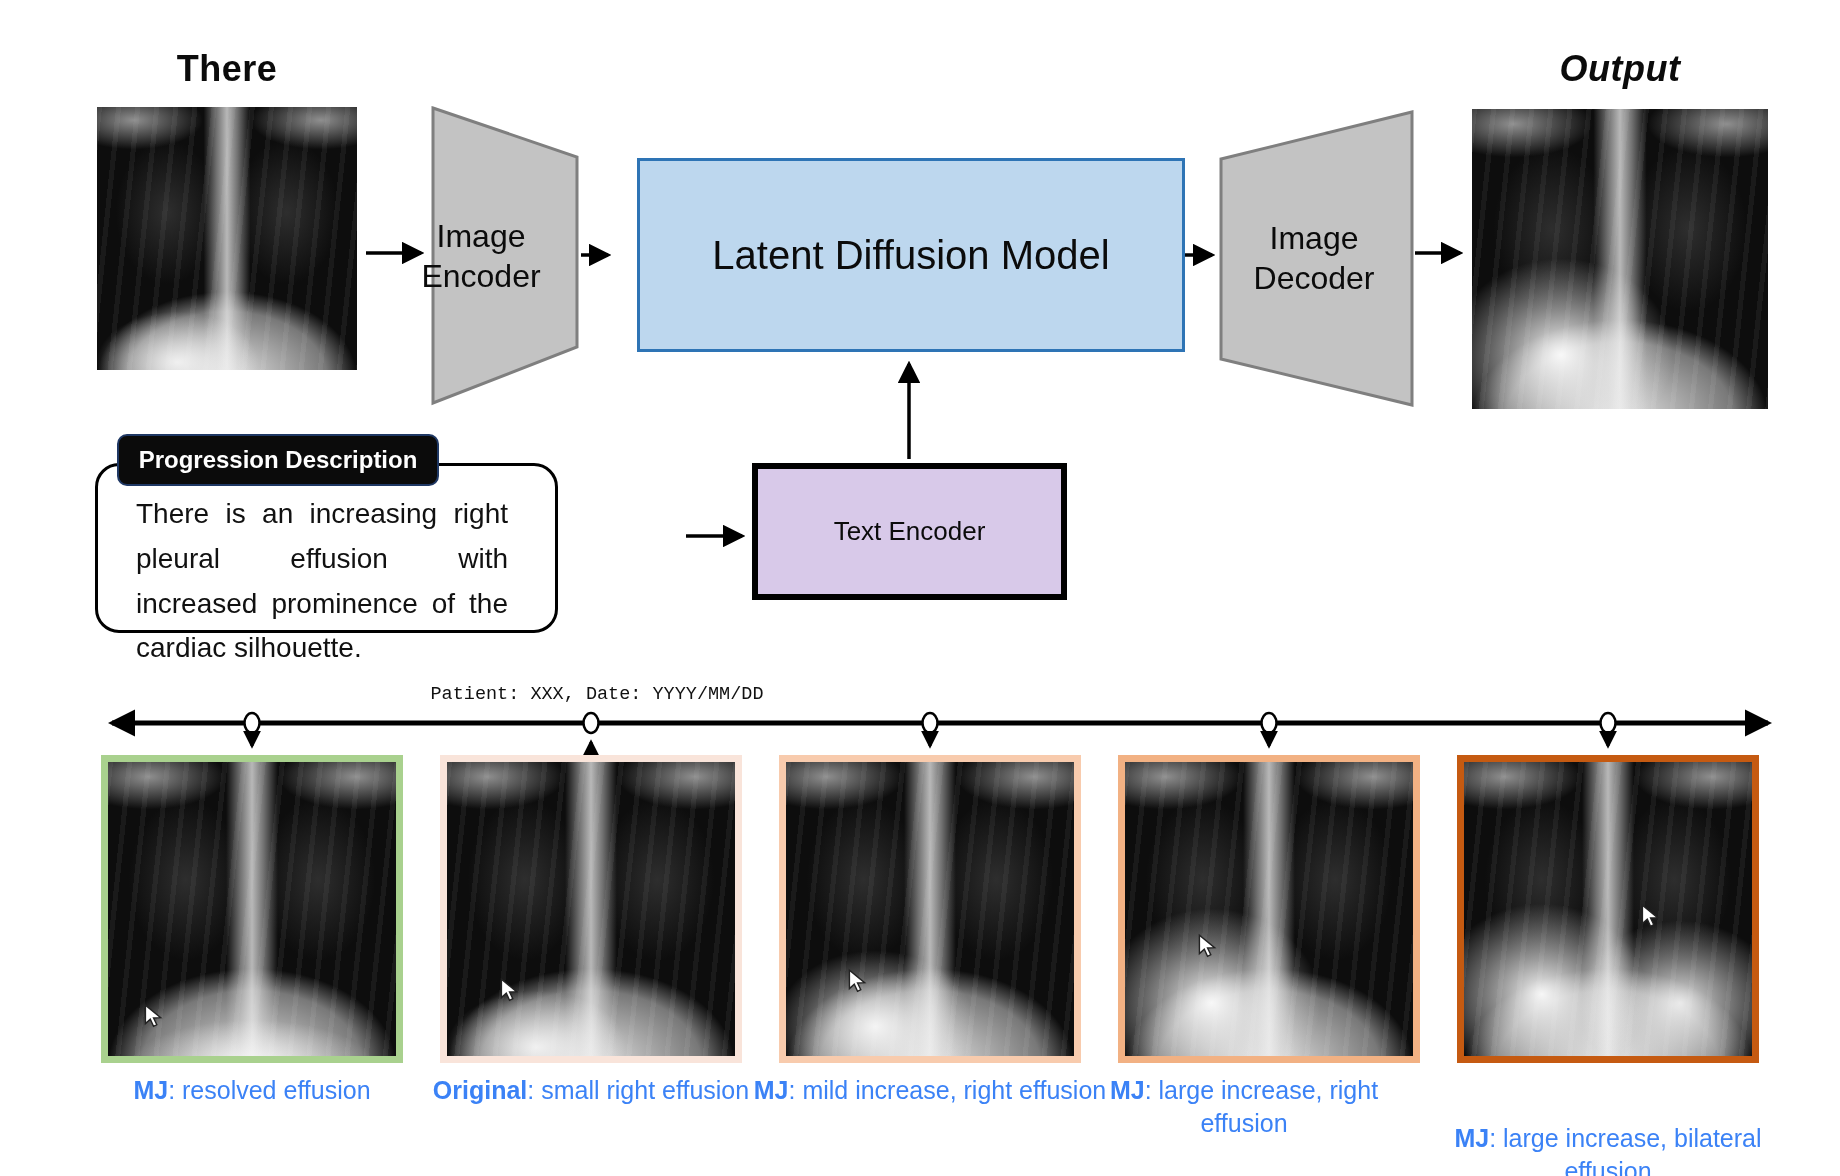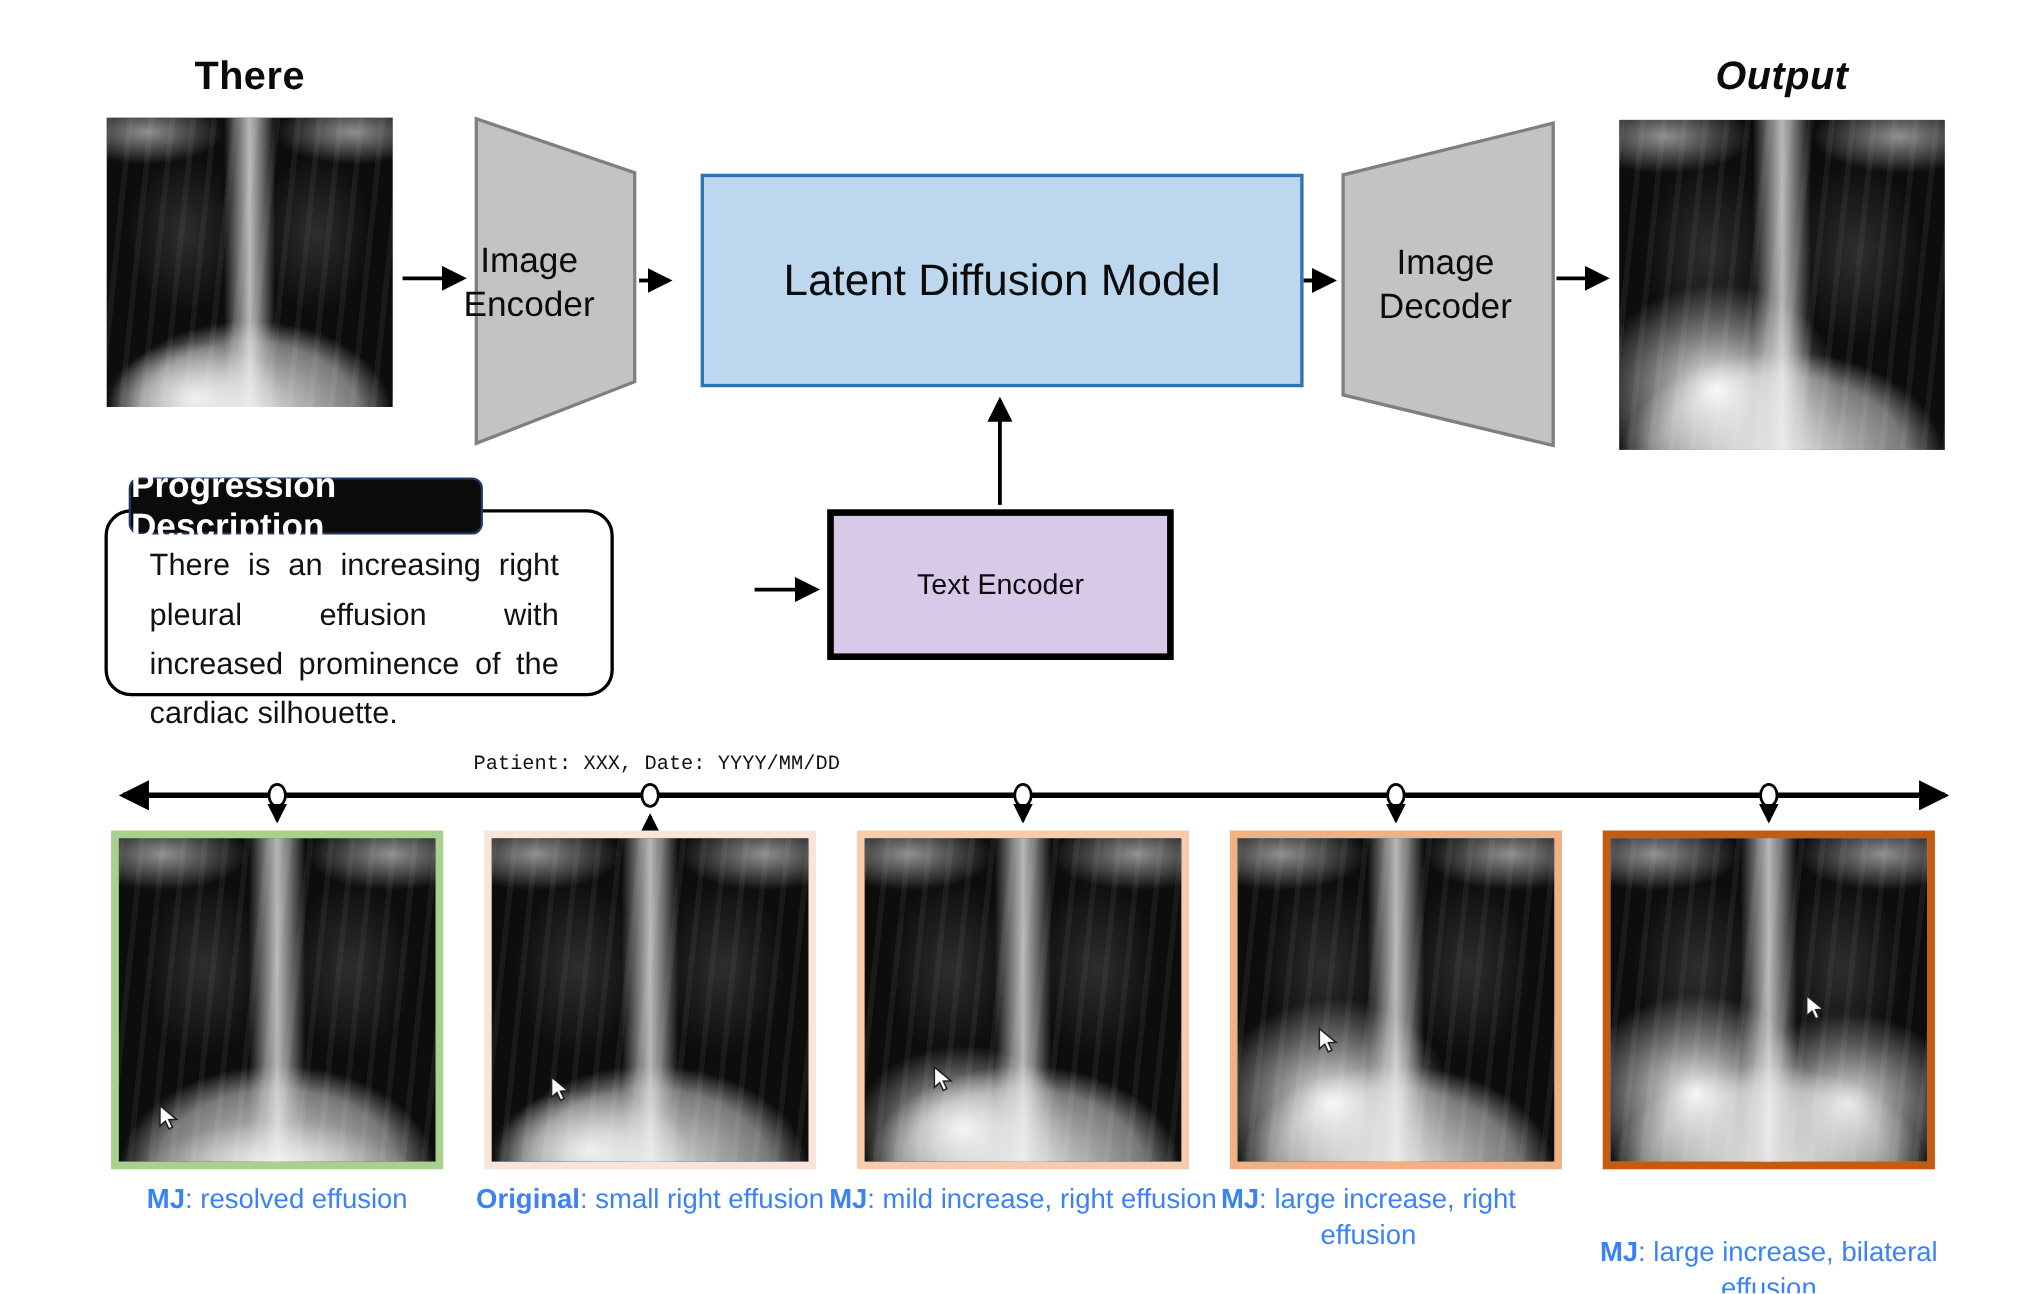--- a/index.html
+++ b/index.html
@@ -36,21 +36,21 @@
   #decoder-label{left:1221px;top:110px;width:186px;height:295px;font-size:32px;line-height:1.25;}
   #ldm-box{left:617px;top:158px;width:548px;height:194px;background:#BDD7EE;border:3px solid #2E74B5;
            box-sizing:border-box;font-size:40px;margin-left:20px;}
   #text-encoder-box{left:752px;top:463px;width:315px;height:137px;background:#D8C9E9;border:6px solid #000000;
            box-sizing:border-box;font-size:26px;}
   
   #desc-box{left:95px;top:463px;width:463px;height:170px;background:#fff;border:3.5px solid #000;
             border-radius:24px;box-sizing:border-box;}
   #desc-text{padding:26px 47px 0 38px;font-size:28px;line-height:1.6;text-align:justify;color:#111;}
   #desc-title{left:117px;top:434px;width:322px;height:52px;background:#0b0b0b;border:2.5px solid #1F3864;
-            border-radius:10px;box-sizing:border-box;color:#fff;font-size:32px;font-weight:bold;
+            border-radius:10px;box-sizing:border-box;color:#fff;font-size:24px;font-weight:bold;
             display:flex;align-items:center;justify-content:center;z-index:3;}
   
   #patient-label{left:417px;top:684px;width:360px;text-align:center;
             font-family:"Liberation Mono","DejaVu Sans Mono",monospace;font-size:18.5px;color:#111;}
   
   .frame{position:absolute;top:755px;width:302px;height:308px;box-sizing:border-box;}
   .f1{left:101px;border:7px solid #A9D18E;}
   .f2{left:440px;border:7px solid #F9E4DA;}
   .f3{left:779px;border:7px solid #F8CBAD;}
   .f4{left:1118px;border:7px solid #F2B183;}

